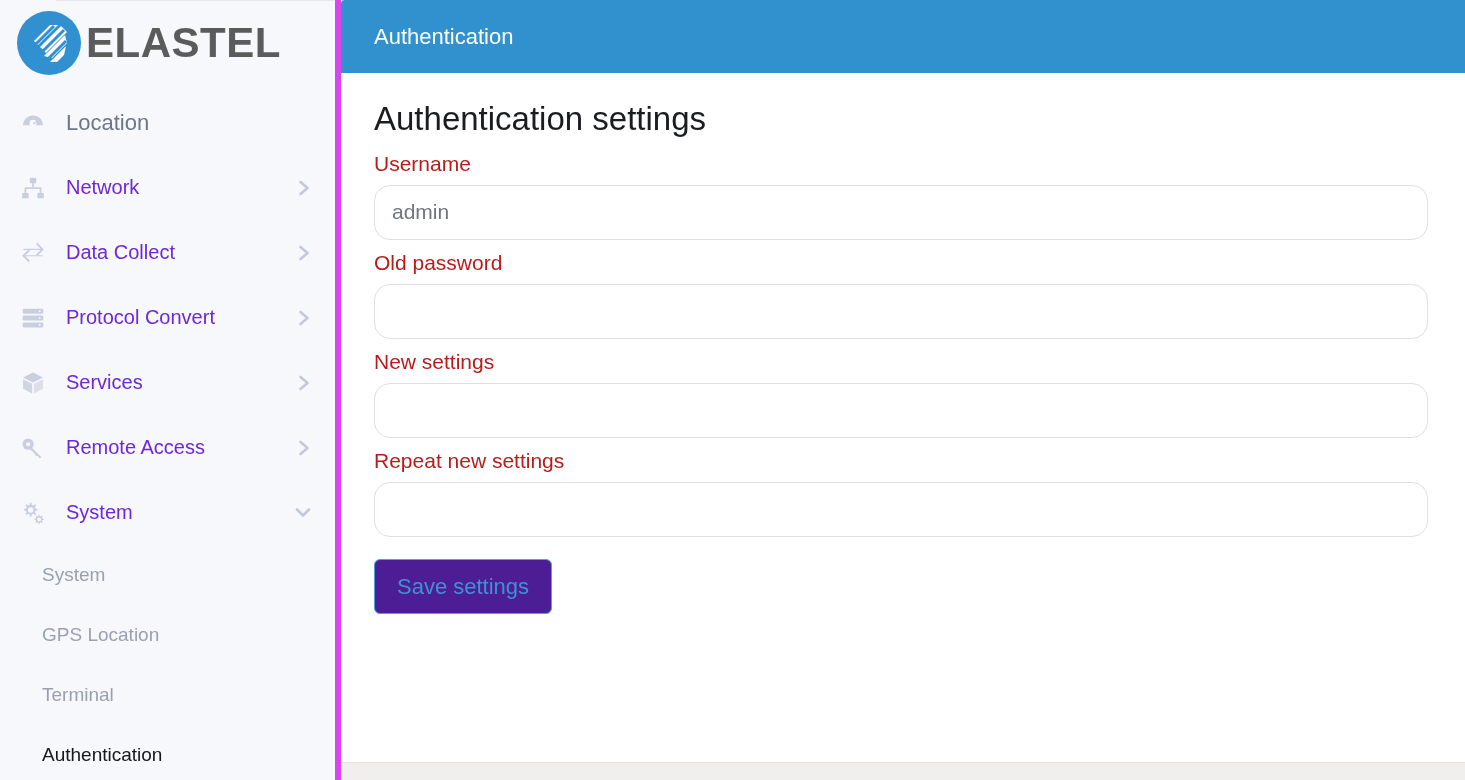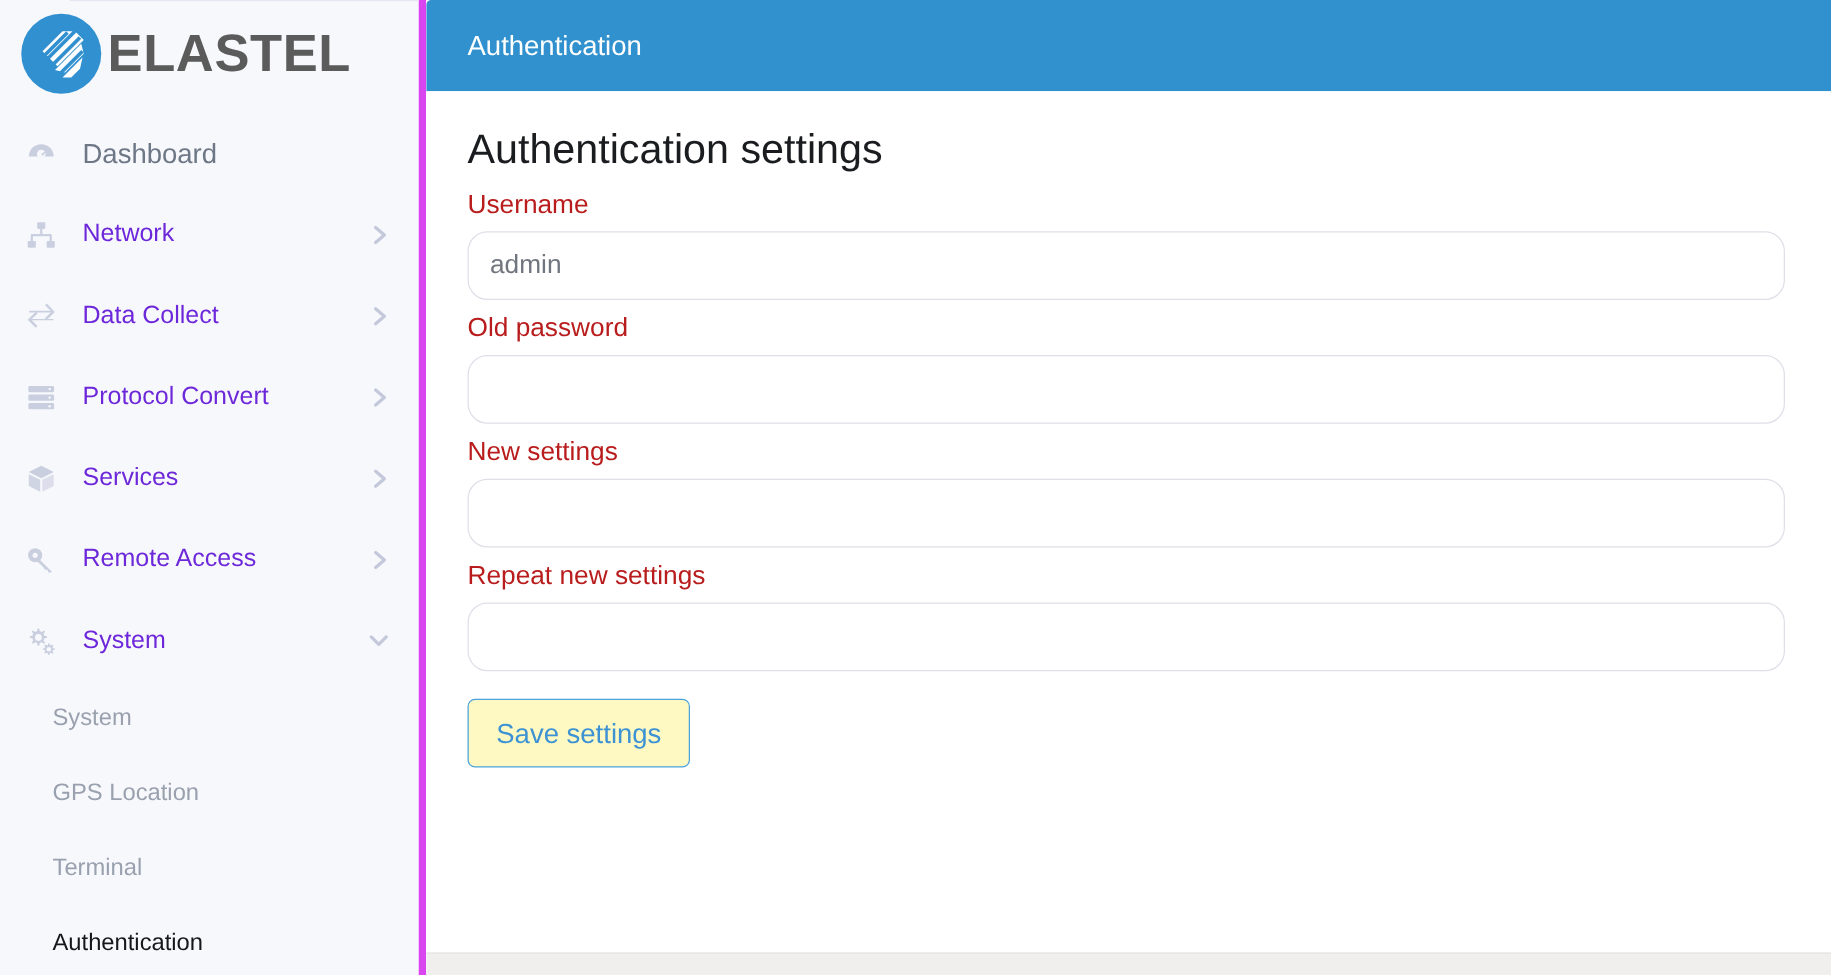--- a/index.html
+++ b/index.html
@@ -184,21 +184,21 @@
     outline: none;
   }
   .field-input::placeholder {
     color: #70757e;
     opacity: 1;
   }
   .btn-save {
     margin-top: 12px;
     height: 55px;
     padding: 16px 22px;
-    background: #fef9c3;
+    background: #4c1d95;
     border: 1px solid #4ba3da;
     border-radius: 6px;
     color: #3d92d4;
     font-size: 22px;
     font-family: "Liberation Sans", sans-serif;
     cursor: pointer;
     line-height: 1;
   }
   .footer-strip {
     height: 18px;
@@ -238,21 +238,21 @@
     <nav class="nav">
 
       <div class="nav-item">
         <span class="nav-icon">
           <svg width="26" height="26" viewBox="0 0 24 24" fill="currentColor">
             <path d="M12 5C6.9 5 2.8 9 2.8 14h18.4C21.2 9 17.1 5 12 5z"></path>
             <circle cx="12" cy="12.2" r="3.2" fill="#f7f8fc"></circle>
             <path d="M12 12.2 L16.4 9.2 L13.1 13.6 Z" fill="currentColor"></path>
           </svg>
         </span>
-        <span class="nav-label dash">Dashboard</span>
+        <span class="nav-label dash">Location</span>
       </div>
 
       <div class="nav-item">
         <span class="nav-icon">
           <svg width="26" height="26" viewBox="0 0 24 24" fill="currentColor">
             <rect x="9" y="2.5" width="6" height="5" rx="0.8"></rect>
             <rect x="2" y="16.5" width="6" height="5" rx="0.8"></rect>
             <rect x="16" y="16.5" width="6" height="5" rx="0.8"></rect>
             <rect x="11.2" y="7.5" width="1.6" height="4"></rect>
             <rect x="4.4" y="11.3" width="15.2" height="1.6"></rect>

